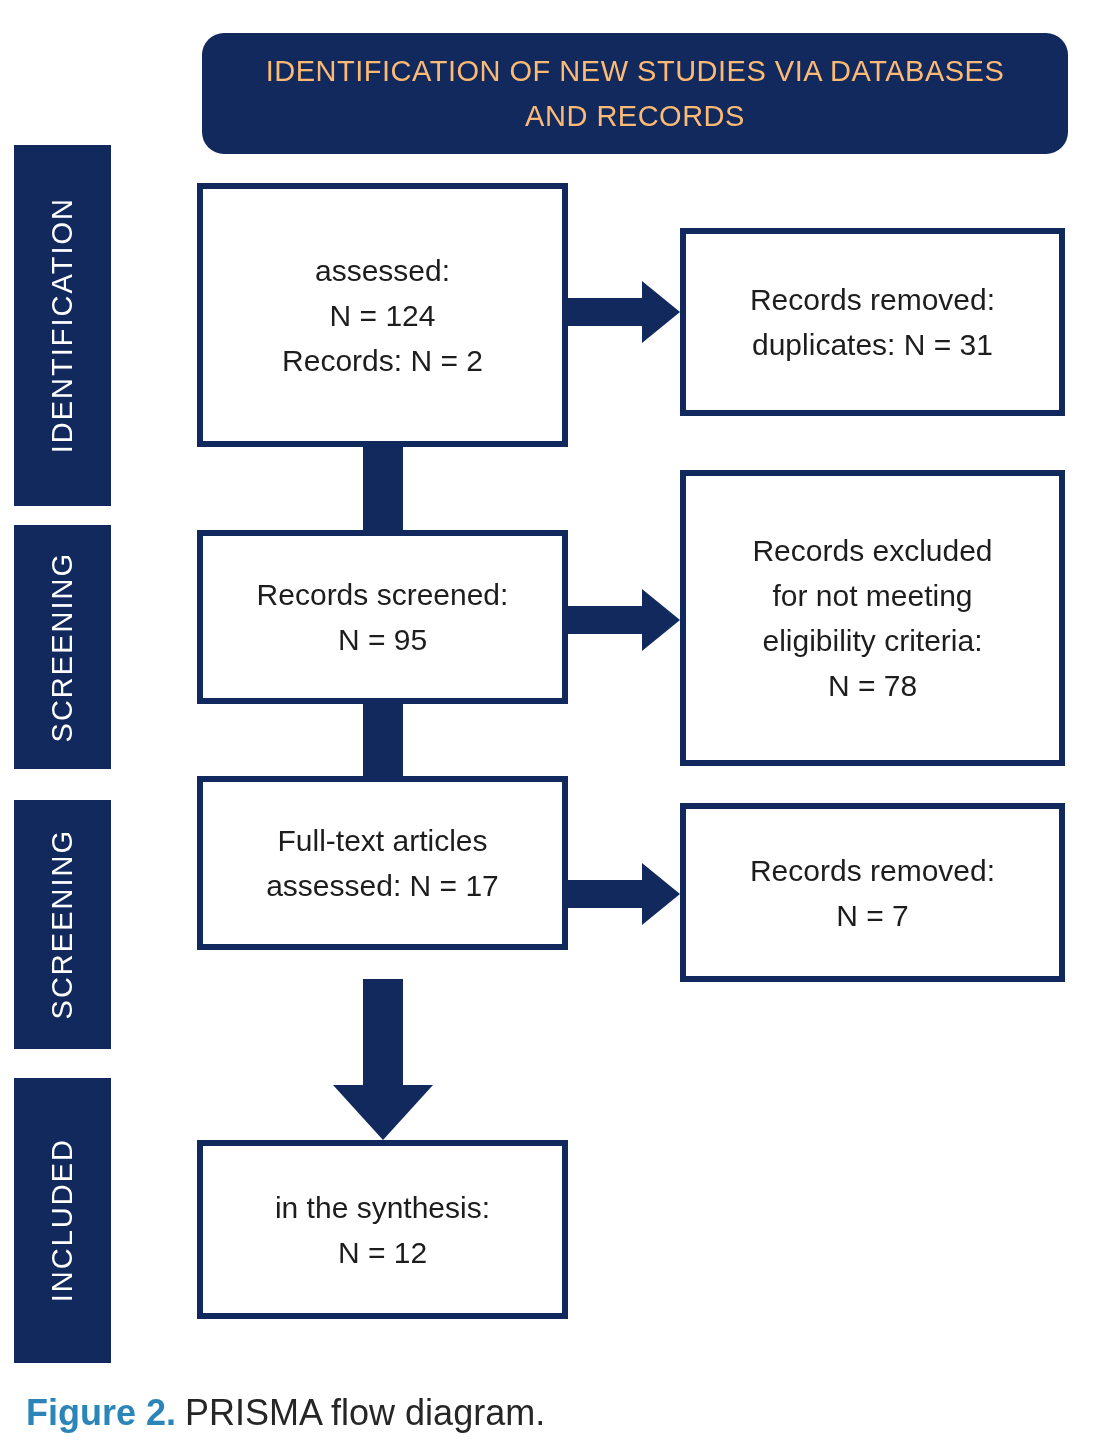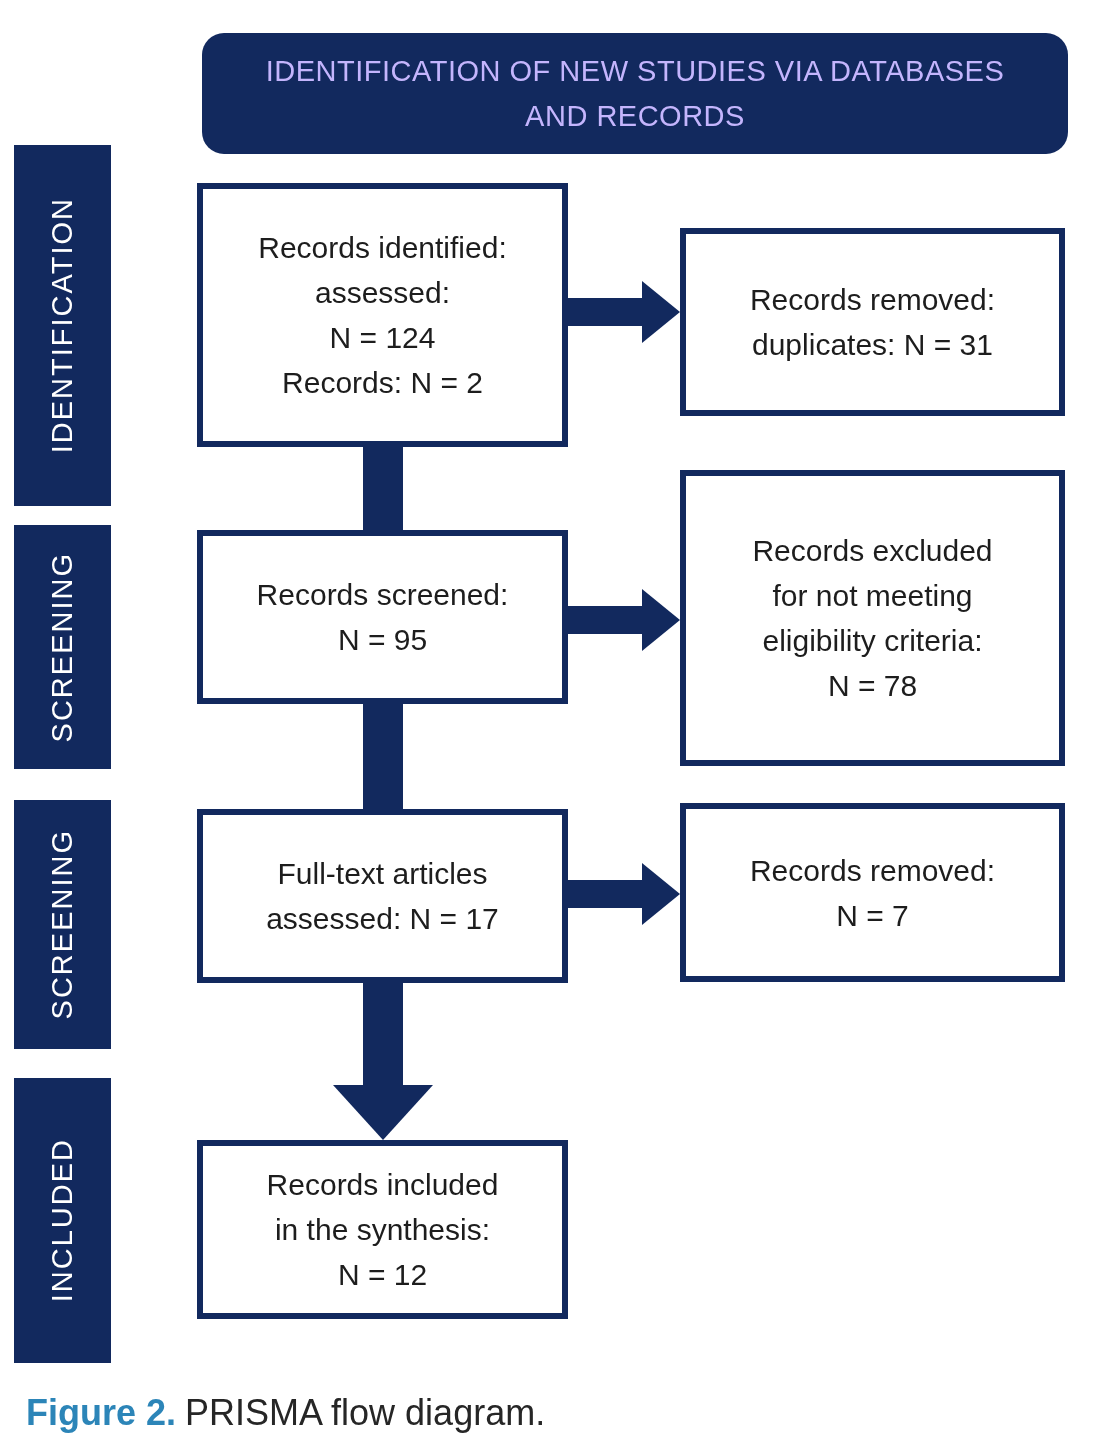--- a/index.html
+++ b/index.html
@@ -11,21 +11,21 @@
   body{
     width:1105px;height:1447px;position:relative;overflow:hidden;
     font-family:"Liberation Sans", sans-serif;
   }
   .abs{position:absolute;}
   
   .header{
     left:202px;top:33px;width:866px;height:121px;
     background:var(--navy);border-radius:22px;
     display:flex;flex-direction:column;align-items:center;justify-content:center;
-    color:#c4b5fd;font-size:29px;letter-spacing:0.5px;line-height:1.55;text-align:center;
+    color:#fdba74;font-size:29px;letter-spacing:0.5px;line-height:1.55;text-align:center;
   }
   .header div{white-space:nowrap;}
   
   .stage{
     left:14px;width:97px;background:var(--navy);
     display:flex;align-items:center;justify-content:center;
   }
   .stage span{
     writing-mode:vertical-rl;transform:rotate(180deg);
     color:#fff;font-size:29px;letter-spacing:2px;white-space:nowrap;
@@ -37,21 +37,21 @@
   
   .fbox{
     background:#fff;border:6px solid var(--navy);box-sizing:border-box;
     display:flex;flex-direction:column;align-items:center;justify-content:center;
     text-align:center;color:var(--boxtext);font-size:30px;line-height:1.5;
   }
   .box1{left:197px;top:183px;width:371px;height:264px;}
   .box2{left:680px;top:228px;width:385px;height:188px;}
   .box3{left:197px;top:530px;width:371px;height:174px;}
   .box4{left:680px;top:470px;width:385px;height:296px;}
-  .box5{left:197px;top:809px;width:371px;height:174px;}
+  .box5{left:197px;top:776px;width:371px;height:174px;}
   .box6{left:680px;top:803px;width:385px;height:179px;}
   .box7{left:197px;top:1140px;width:371px;height:179px;}
   
   .bar{background:var(--navy);}
   .vc1{left:363px;top:443px;width:40px;height:92px;}
   .vc2{left:363px;top:700px;width:40px;height:112px;}
   .vc3{left:363px;top:979px;width:40px;height:106px;}
   .vhead{
     left:333px;top:1085px;width:0;height:0;
     border-left:50px solid transparent;border-right:50px solid transparent;
@@ -101,21 +101,20 @@
 <div class="abs vhead"></div>
 
 <div class="abs bar hshaft hs1"></div>
 <div class="abs hhead hh1"></div>
 <div class="abs bar hshaft hs2"></div>
 <div class="abs hhead hh2"></div>
 <div class="abs bar hshaft hs3"></div>
 <div class="abs hhead hh3"></div>
 
 <div class="abs fbox box1">
-  <div>Records identified:</div>
   <div>assessed:</div>
   <div>N = 124</div>
   <div>Records: N = 2</div>
 </div>
 
 <div class="abs fbox box2">
   <div>Records removed:</div>
   <div>duplicates: N = 31</div>
 </div>
 
@@ -135,20 +134,19 @@
   <div>Full-text articles</div>
   <div>assessed: N = 17</div>
 </div>
 
 <div class="abs fbox box6">
   <div>Records removed:</div>
   <div>N = 7</div>
 </div>
 
 <div class="abs fbox box7">
-  <div>Records included</div>
   <div>in the synthesis:</div>
   <div>N = 12</div>
 </div>
 
 <div class="abs caption">
   <span class="cap-label">Figure 2.</span><span class="cap-text">PRISMA flow diagram.</span>
 </div>
 
 </body></html>

